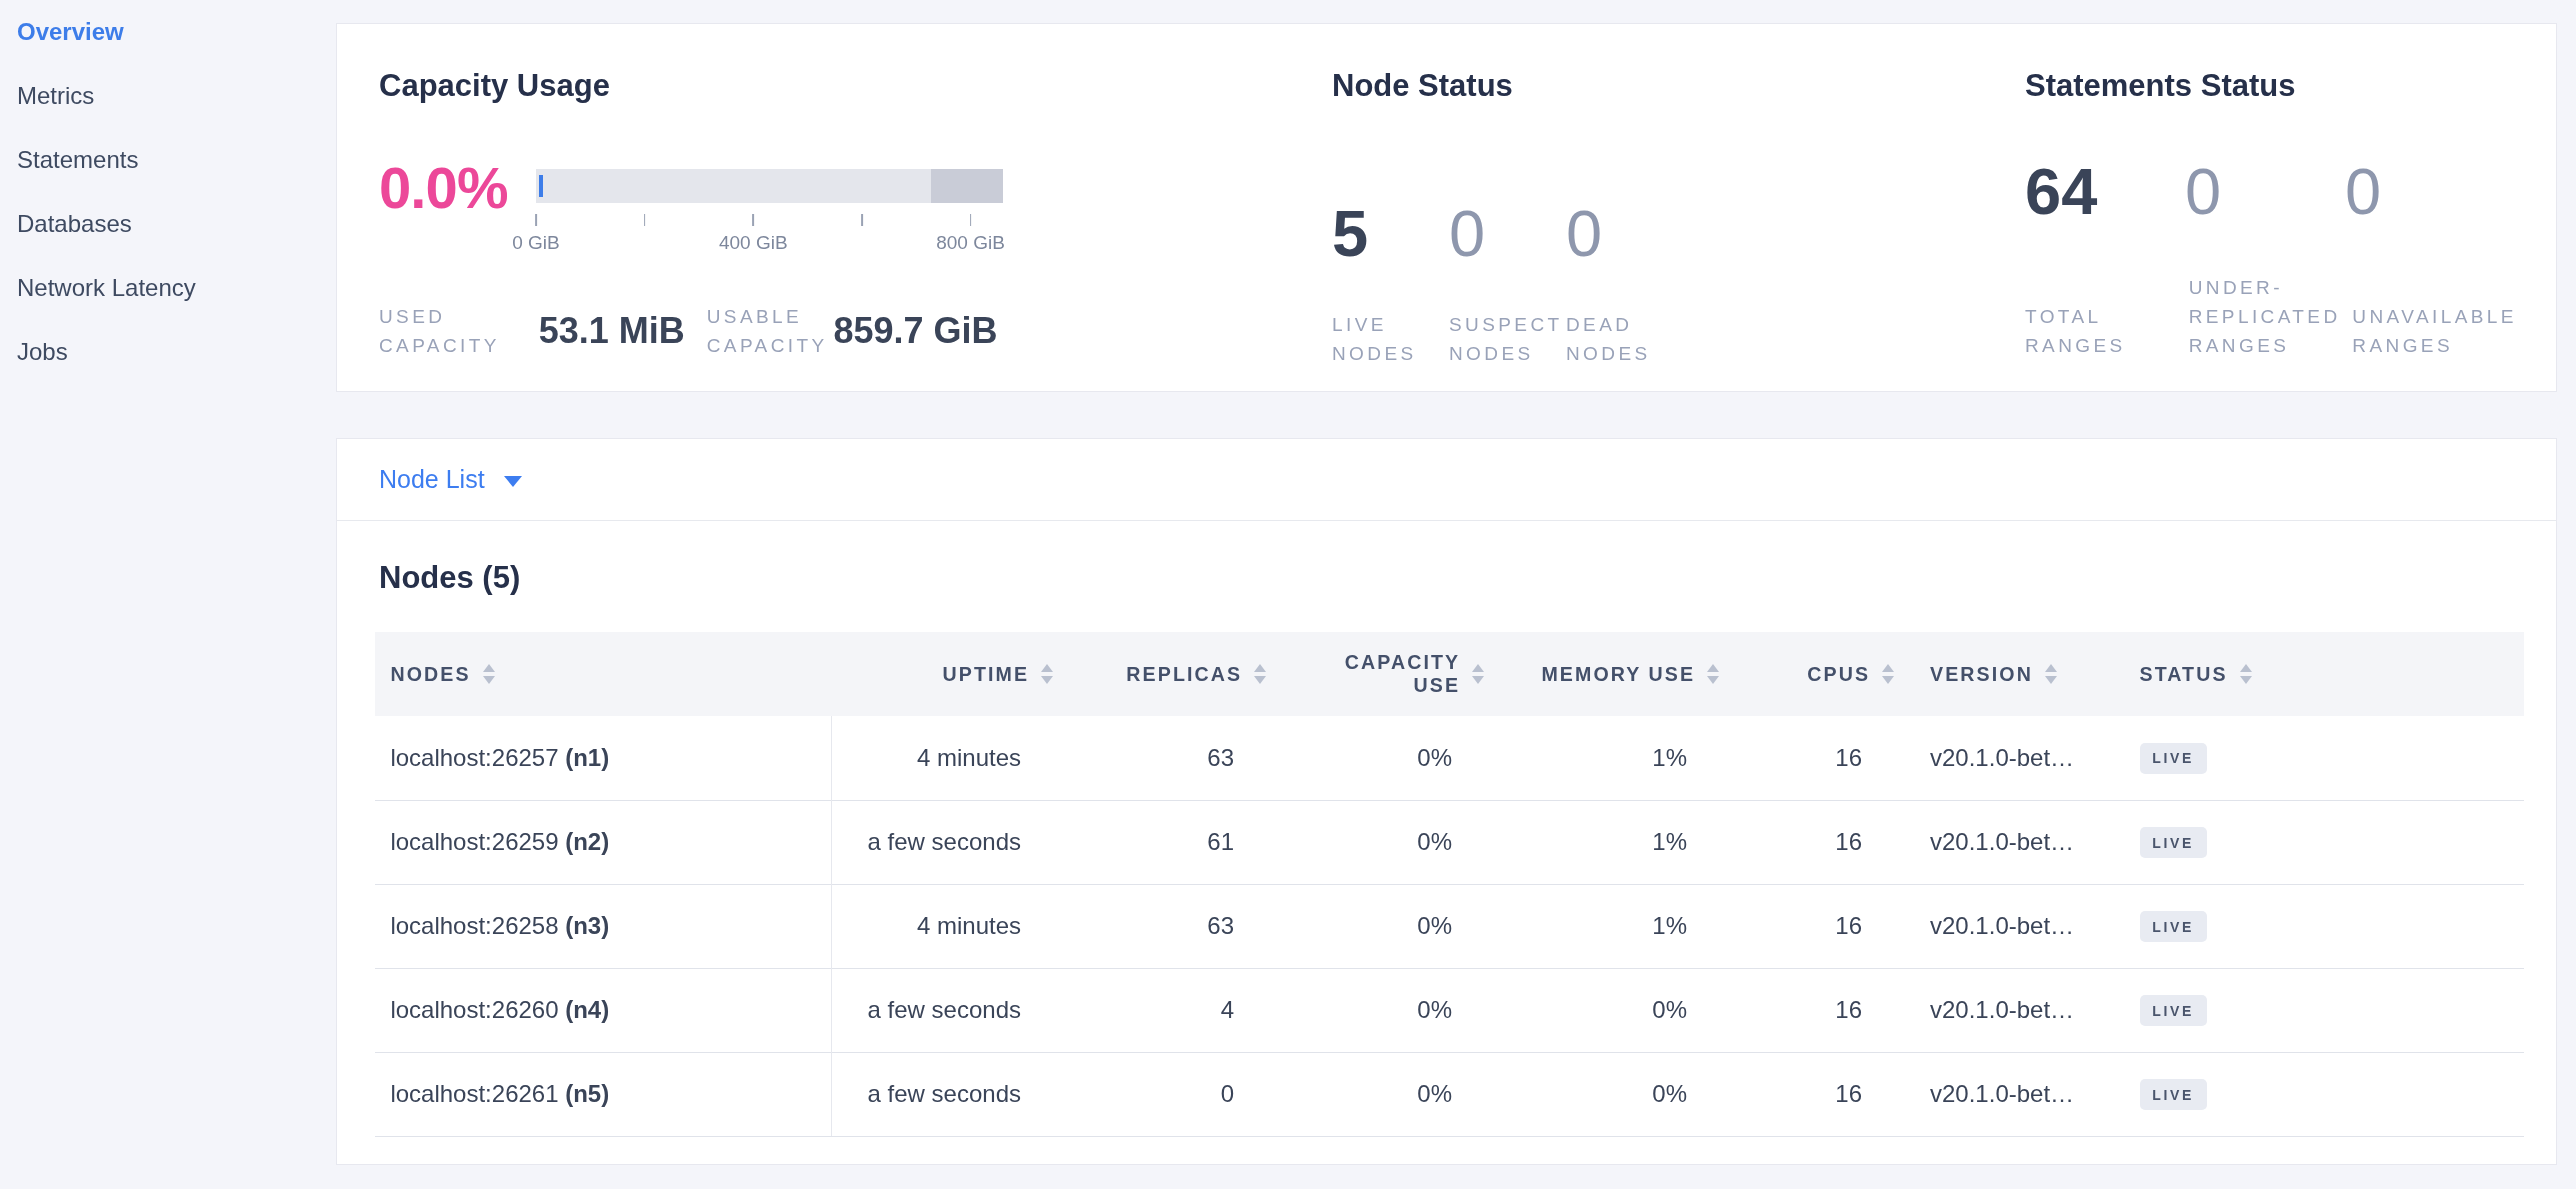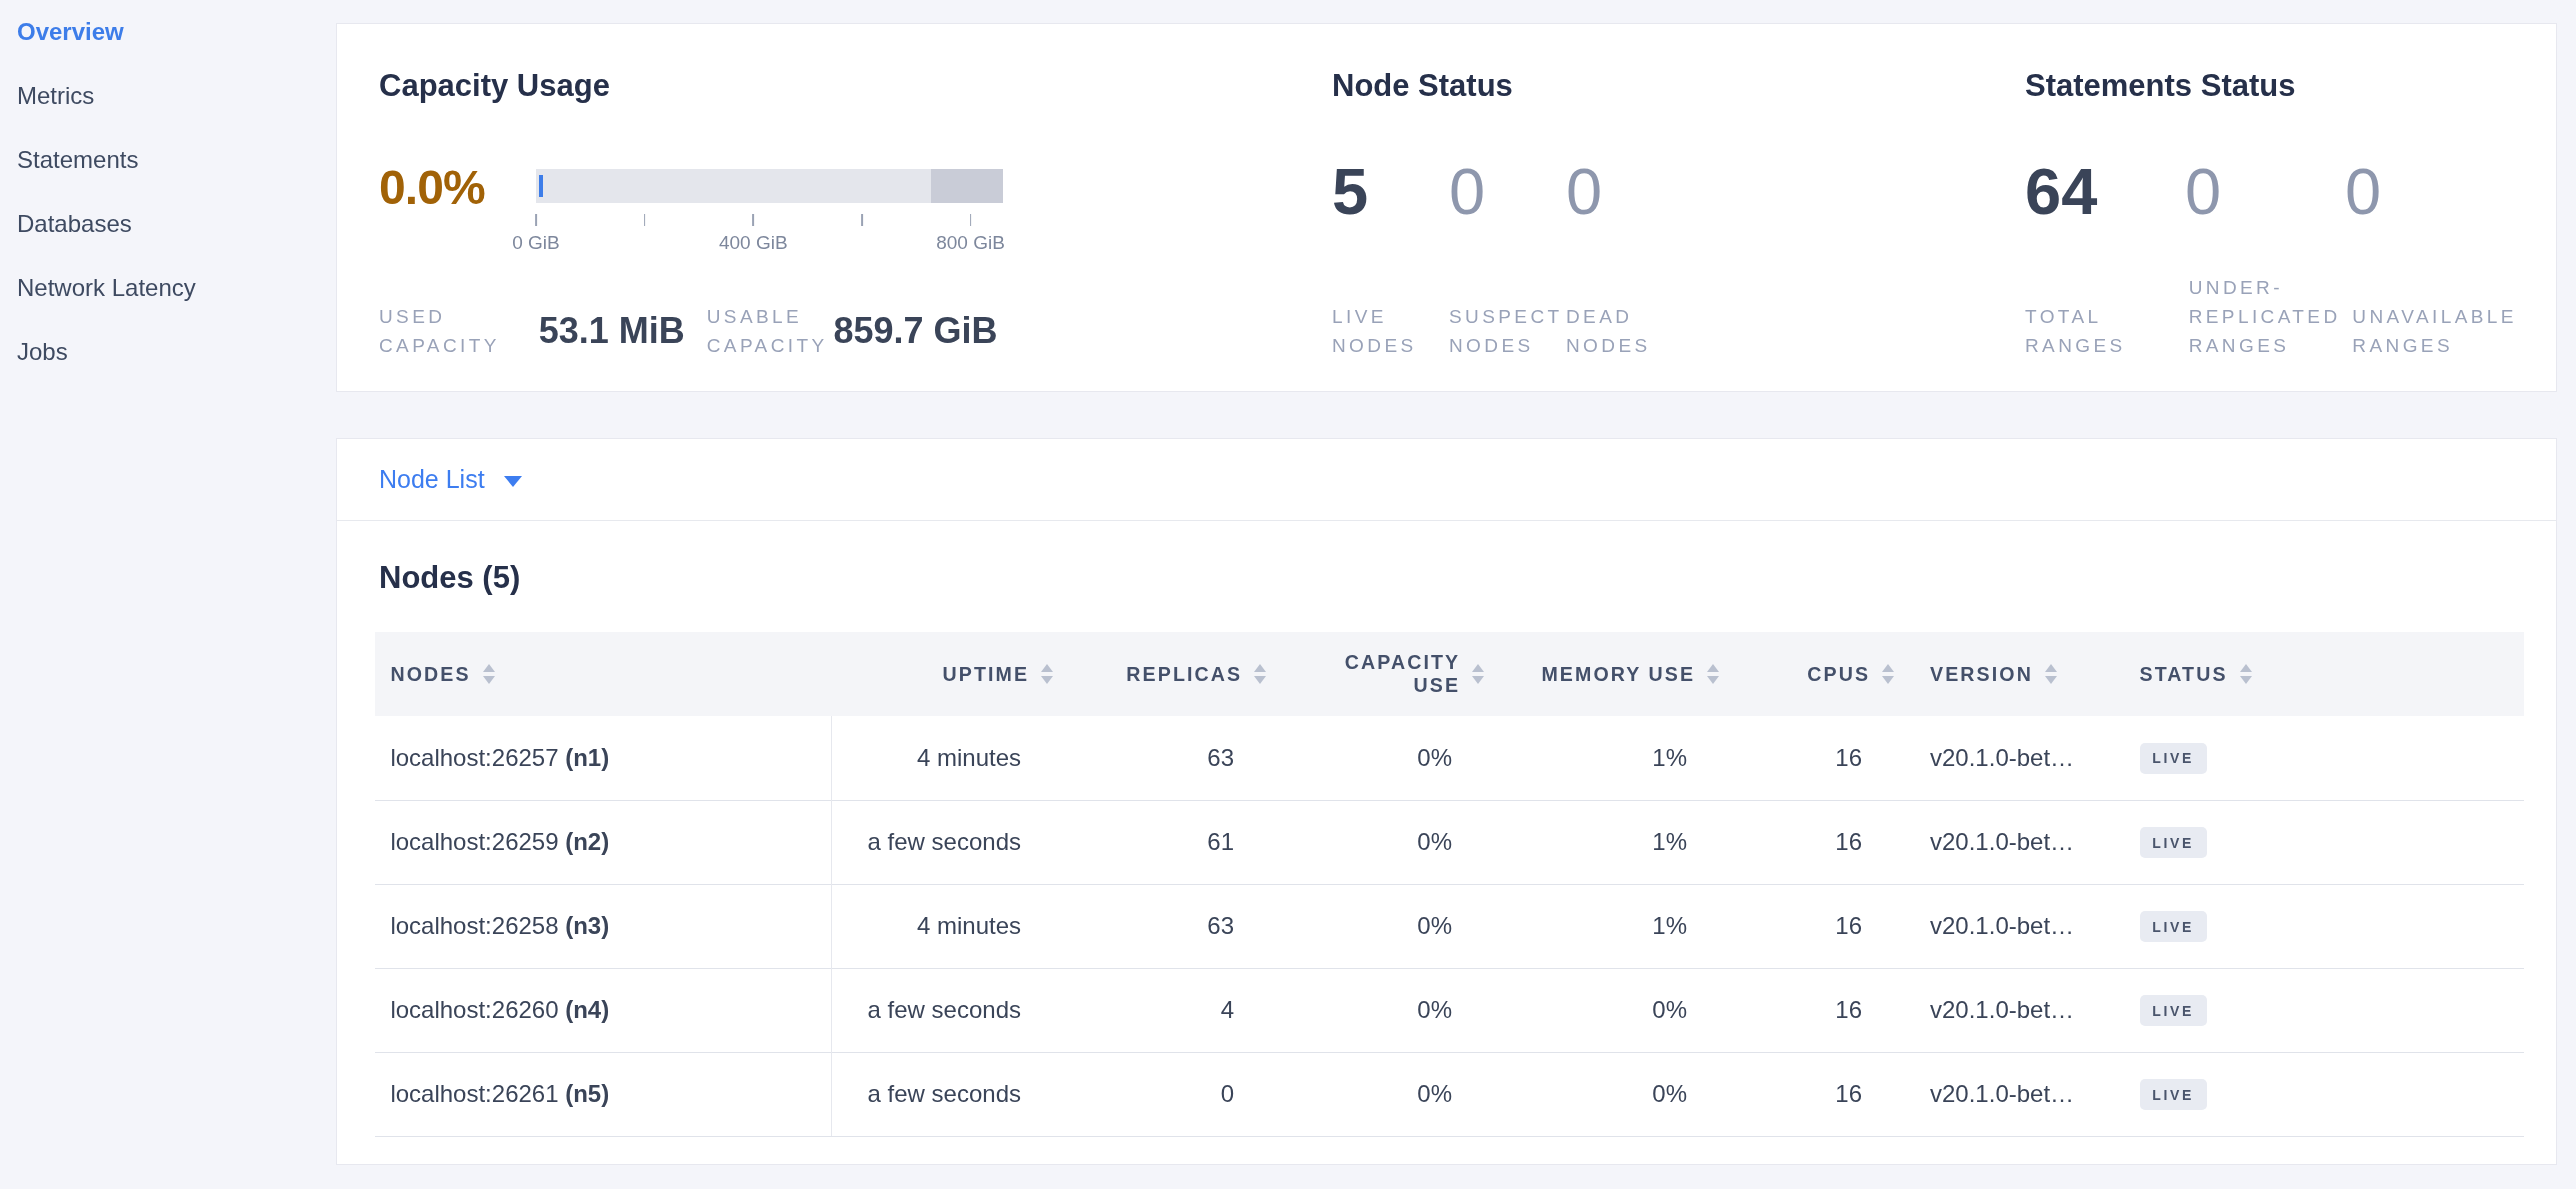--- a/index.html
+++ b/index.html
@@ -26,27 +26,27 @@
     background:#fff; border:1.7px solid #e7e8ef; width:100%;
   }
 
   
   .card.summary {
     height:369px; display:flex;
     padding:43px 25.6px 31px 42px;
   }
   .sec { display:flex; flex-direction:column; height:100%; }
   .sec-capacity { width:953px; }
-  .sec-nodes    { width:693px; }
+  .sec-nodes    { width:693px;gap:42px; }
   .sec-repl     { width:491px; }
   .sec-title { font-size:31px; font-weight:bold; color:#26304a; line-height:38px; }
 
   .cap-row { display:flex; margin-top:49px; }
   .big-pct {
-    font-size:48px; font-weight:600; color:#a16207; line-height:68px;
+    font-size:58px; font-weight:600; color:#ec4899; line-height:68px;
     width:135px; letter-spacing:-0.9px;
   }
   .cap-chart { position:relative; margin-top:15.4px; width:478px; margin-left:22px; }
   .bar-track { position:relative; height:34px; width:100%; }
   .bar-seg { position:absolute; top:0; height:34px; }
   .bar-usable { left:0; background:#e4e6ec; }
   .bar-other  { background:#c9ccd7; }
   .bar-marker { position:absolute; top:6px; width:4.3px; height:22px; background:#3d7de9; }
   .cap-axis { position:relative; height:51px; width:100%; }
   .cap-axis .tick {

